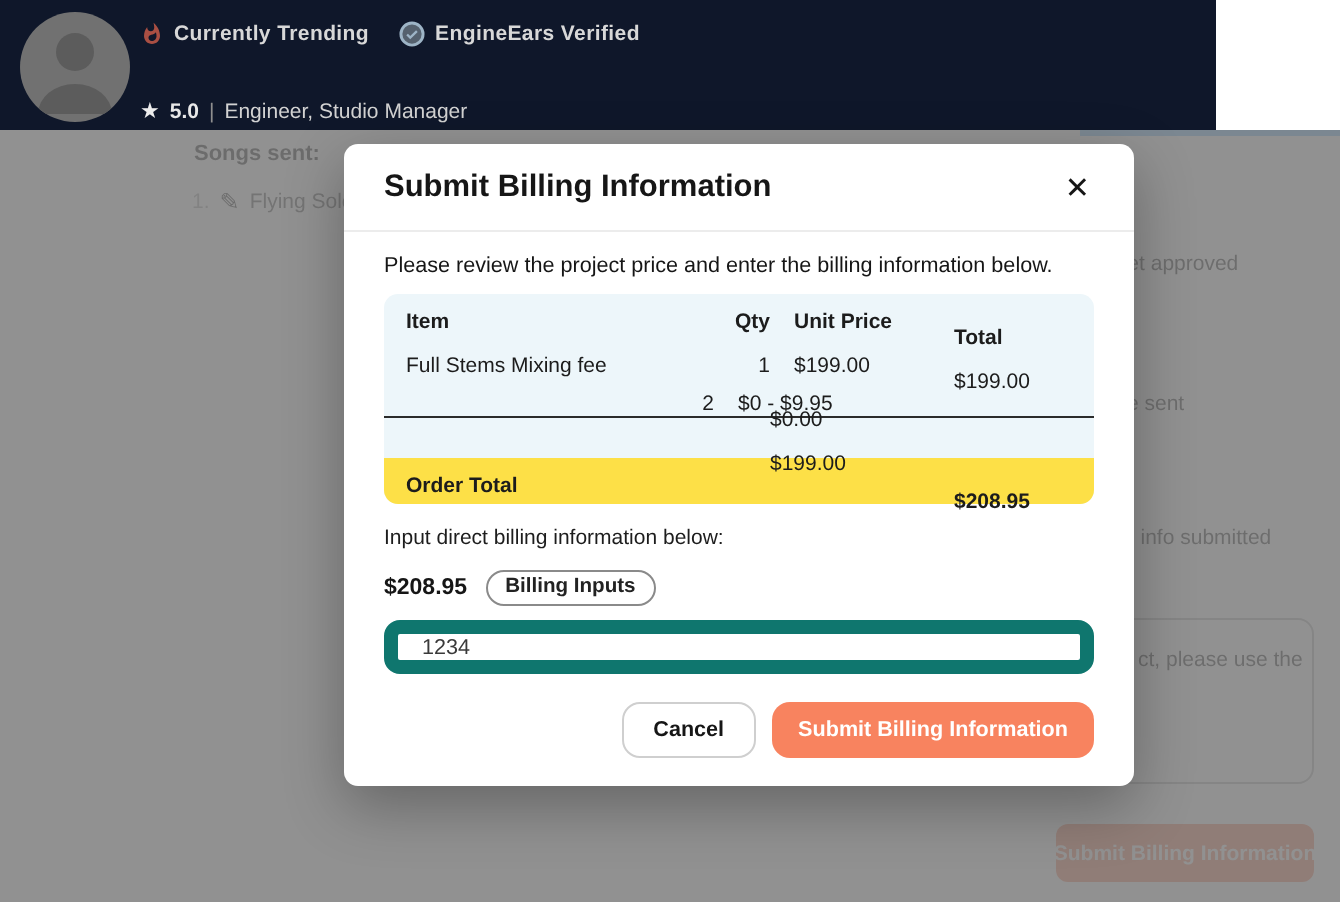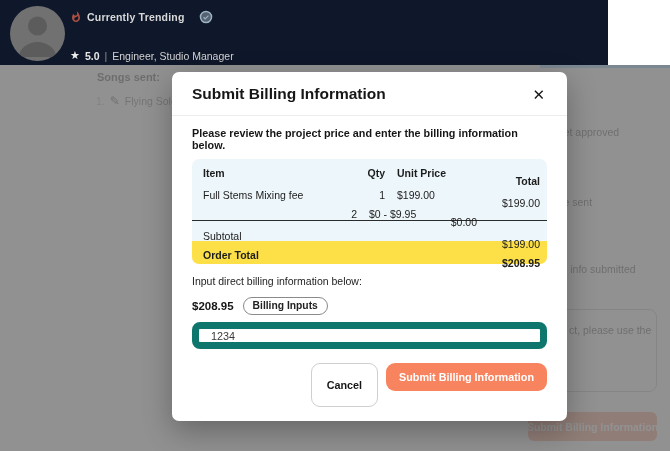--- a/index.html
+++ b/index.html
@@ -41,43 +41,43 @@
   .backdrop { position:absolute; left:0; top:65px; width:670px; height:386px;
               background:rgba(124,124,124,0.84); z-index:2; }
   
   .modal { position:absolute; left:172px; top:72px; width:395px; z-index:5; background:#fff;
            border-radius:7px; box-shadow:0 10px 30px rgba(0,0,0,.3); }
   .m-hd { display:flex; justify-content:space-between; align-items:center;
           padding:13px 20px 12px; border-bottom:1px solid #ececec; }
   .m-title { font-size:15.5px; font-weight:700; color:#161616; }
   .close { font-size:15px; color:#161616; cursor:pointer; line-height:1; padding:0 2px; }
   .m-bd { padding:11px 20px 14px; }
-  .desc { font-size:10.8px; font-weight:700; color:#161616; margin-bottom:8px; }
+  .desc { font-size:10.8px; font-weight:400; color:#161616; margin-bottom:8px; }
   .ptable { background:#edf6fa; border-radius:7px; font-size:10.5px; color:#1c1c1c; }
   .prow { display:grid; grid-template-columns:154px 28px 92px 1fr; align-items:center;
           height:19px; padding:0 7px 0 11px; white-space:nowrap; }
   .prow.head { font-weight:700; height:22px; }
   .c-qty { text-align:right; }
   .c-unit { padding-left:12px; }
-  .c-total { text-align:right;margin-top:16px; }
+  .c-total { text-align:left;margin-top:16px; }
   .ind { padding-left:10px; color:#555; }
   .qm { display:inline-flex; width:11px; height:11px; border-radius:50%; background:#1f1f1f; color:#fff;
         font-size:7.5px; font-weight:700; align-items:center; justify-content:center;
         margin-left:4px; vertical-align:-2px; }
   .sep { border-top:1px solid #2b2b2b; margin:1px 0; }
   .order { background:#fde047; font-weight:700; height:23px; border-radius:0 0 7px 7px; }
   .prompt { font-size:10.5px; color:#1d1d1d; margin-top:11px; }
   .amount-row { display:flex; align-items:center; gap:9px; margin-top:10px; }
   .amount { font-size:11.5px; font-weight:700; color:#161616; }
   .chip { border:1.2px solid #8a8a8a; border-radius:11px; padding:2px 9px 3px;
           font-size:10.3px; font-weight:700; color:#222; background:#fff; }
   .bill-input { width:100%; height:27px; border:7px solid #0f766e; border-radius:8px; padding:0 12px;
                 font-size:10.8px; color:#3a3a3a; margin-top:7px; font-family:inherit; outline:none; }
   .foot { display:flex; justify-content:flex-end; gap:8px; margin-top:14px; }
-  .btn-cancel { height:44px; padding:0 15px; background:#fff; border:1px solid #cfcfcf; border-radius:9px;
+  .btn-cancel { height:28px; padding:0 15px; background:#fff; border:1px solid #cfcfcf; border-radius:9px;
                 font-size:10.8px; font-weight:700; color:#161616; font-family:inherit; cursor:pointer; }
   .btn-submit { height:28px; padding:0 13px; background:#f8835f; border:none; border-radius:9px;
                 font-size:10.8px; font-weight:700; color:#fff; font-family:inherit; cursor:pointer; }
 </style>
 </head>
 <body>
 
 <div class="page">
 
   <div class="bg">
@@ -107,20 +107,21 @@
     </div>
     <div class="badges">
       <svg class="flame" viewBox="0 0 24 24">
         <path fill="#a94f43" d="M13.5 .67s.74 2.65 .74 4.8c0 2.06-1.35 3.73-3.41 3.73-2.07 0-3.63-1.67-3.63-3.73l.03-.36C5.21 7.51 4 10.62 4 14c0 4.42 3.58 8 8 8s8-3.58 8-8C20 8.61 17.41 3.8 13.5 .67zM11.71 19c-1.78 0-3.22-1.4-3.22-3.14 0-1.62 1.05-2.76 2.81-3.12 1.77-.36 3.6-1.21 4.62-2.58 .39 1.29 .59 2.65 .59 4.04 0 2.65-2.15 4.8-4.8 4.8z"></path>
       </svg>
       <span class="b-label">Currently Trending</span>
       <svg class="vbadge" viewBox="0 0 24 24">
         <circle cx="12" cy="12" r="9.5" fill="#55616e" stroke="#9db4c6" stroke-width="2.5"></circle>
         <path d="M7.8 12.4l2.7 2.7 5.7-5.6" stroke="#9db4c6" stroke-width="2" fill="none"></path>
       </svg>
+      <span class="b-label">EngineEars Verified</span>
     </div>
     <div class="subrow">
       <span class="star">★</span>
       <span class="rating">5.0</span>
       <span class="pipe">|</span>
       <span>Engineer, Studio Manager</span>
     </div>
   </div>
 
   <div class="modal">
@@ -144,21 +145,20 @@
           <span class="c-unit">$199.00</span>
           <span class="c-total">$199.00</span>
         </div>
         <div class="prow">
           <span class="c-qty">2</span>
           <span class="c-unit">$0 - $9.95</span>
           <span class="c-total">$0.00</span>
         </div>
         <div class="sep"></div>
         <div class="prow">
-          <span>Subtotal</span>
           <span class="c-qty"></span>
             <span class="c-unit"></span>
           <span class="c-total">$199.00</span>
         </div>
         <div class="prow order">
           <span>Order Total</span>
           <span class="c-qty"></span>
             <span class="c-unit"></span>
           <span class="c-total">$208.95</span>
         </div>

